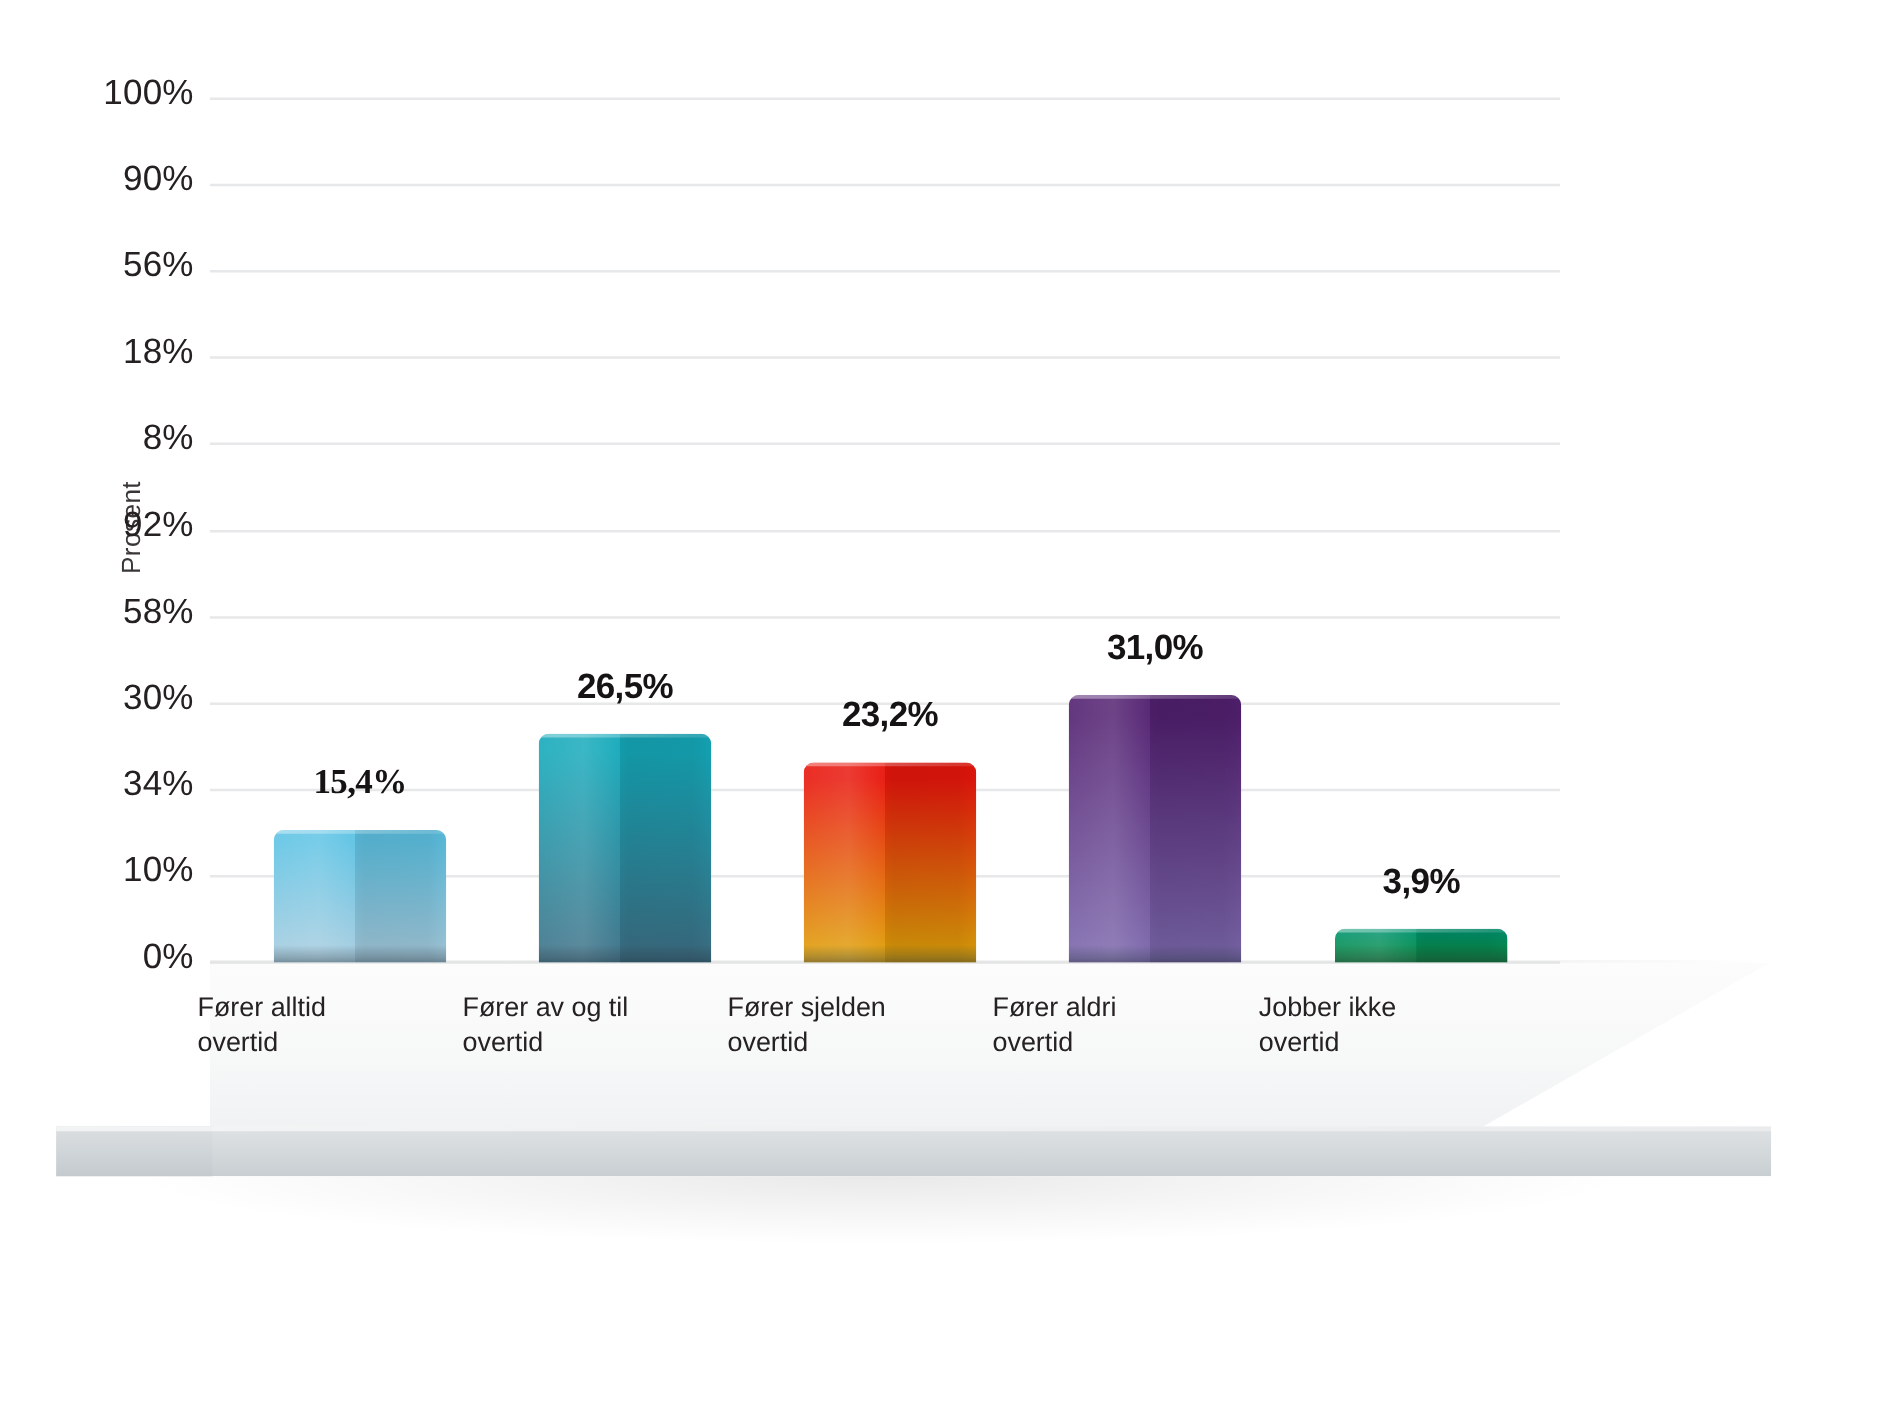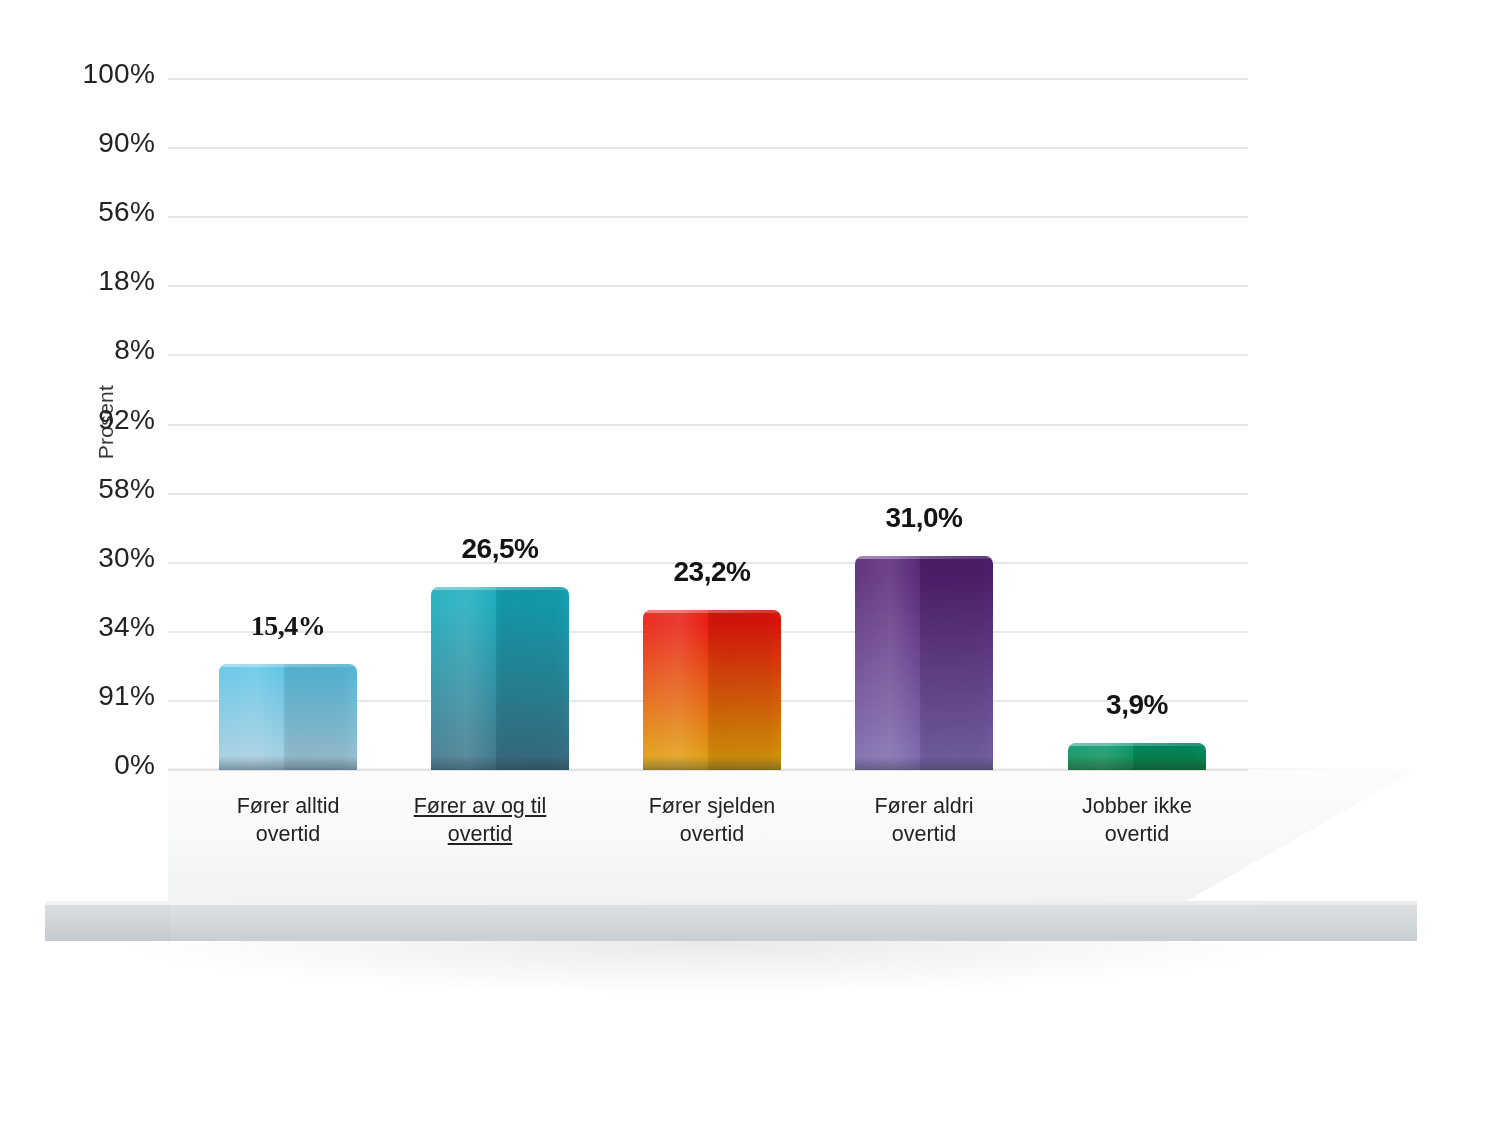--- a/index.html
+++ b/index.html
@@ -169,21 +169,20 @@
     position: absolute;
     text-align: center;
     font-size: 28px;
     font-weight: bold;
     color: #161314;
     letter-spacing: -0.5px;
     white-space: nowrap;
   }
   .cat-label {
     position: absolute;
-    text-align: center;
     font-size: 21.5px;
     color: #262223;
     line-height: 1.32;
     white-space: pre-line;
   }
 </style>
 </head>
 <body>
 
 <div id="floor">
@@ -234,21 +233,21 @@
       <div class="tick-wrap" style="top: 493.6px;">
         <div class="tick-label-inner">58%</div>
       </div>
       <div class="tick-wrap" style="top: 562.7px;">
         <div class="tick-label-inner">30%</div>
       </div>
       <div class="tick-wrap" style="top: 631.8px;">
         <div class="tick-label-inner">34%</div>
       </div>
       <div class="tick-wrap" style="top: 700.9px;">
-        <div class="tick-label-inner">91%</div>
+        <div class="tick-label-inner">10%</div>
       </div>
       <div class="tick-wrap" style="top: 770px;">
         <div class="tick-label-inner">0%</div>
       </div>
     </div>
 
   <div id="bars-layer">
       <div class="bar" style="left: 219px; width: 138px; top: 663.586px; height: 106.414px;">
         <div class="grad" style="background: linear-gradient(rgb(94, 195, 228) 0%, rgb(94, 195, 228) 8%, rgb(167, 205, 224) 96%, rgb(167, 205, 224) 100%);"></div>
         <div class="leftglow"></div>
@@ -260,21 +259,21 @@
       <div class="cat-label" style="left: 158px; width: 260px; top: 792px;">Fører alltid
 overtid</div>
       <div class="bar" style="left: 431px; width: 138px; top: 586.885px; height: 183.115px;">
         <div class="grad" style="background: linear-gradient(rgb(21, 169, 186) 0%, rgb(21, 169, 186) 8%, rgb(61, 114, 136) 96%, rgb(61, 114, 136) 100%);"></div>
         <div class="leftglow"></div>
         <div class="rightshade"></div>
         <div class="toprim"></div>
         <div class="footshade"></div>
       </div>
       <div class="bar-label" style="left: 380px; width: 240px; top: 532.885px;">26,5%</div>
-      <div class="cat-label" style="left: 350px; width: 260px; top: 792px; text-decoration: underline;">Fører av og til
+      <div class="cat-label" style="left: 370px; width: 260px; top: 792px;">Fører av og til
 overtid</div>
       <div class="bar" style="left: 643px; width: 138px; top: 609.688px; height: 160.312px;">
         <div class="grad" style="background: linear-gradient(rgb(232, 22, 12) 0%, rgb(232, 22, 12) 8%, rgb(224, 160, 9) 96%, rgb(224, 160, 9) 100%);"></div>
         <div class="leftglow"></div>
         <div class="rightshade"></div>
         <div class="toprim"></div>
         <div class="footshade"></div>
       </div>
       <div class="bar-label" style="left: 592px; width: 240px; top: 555.688px;">23,2%</div>
       <div class="cat-label" style="left: 582px; width: 260px; top: 792px;">Fører sjelden

